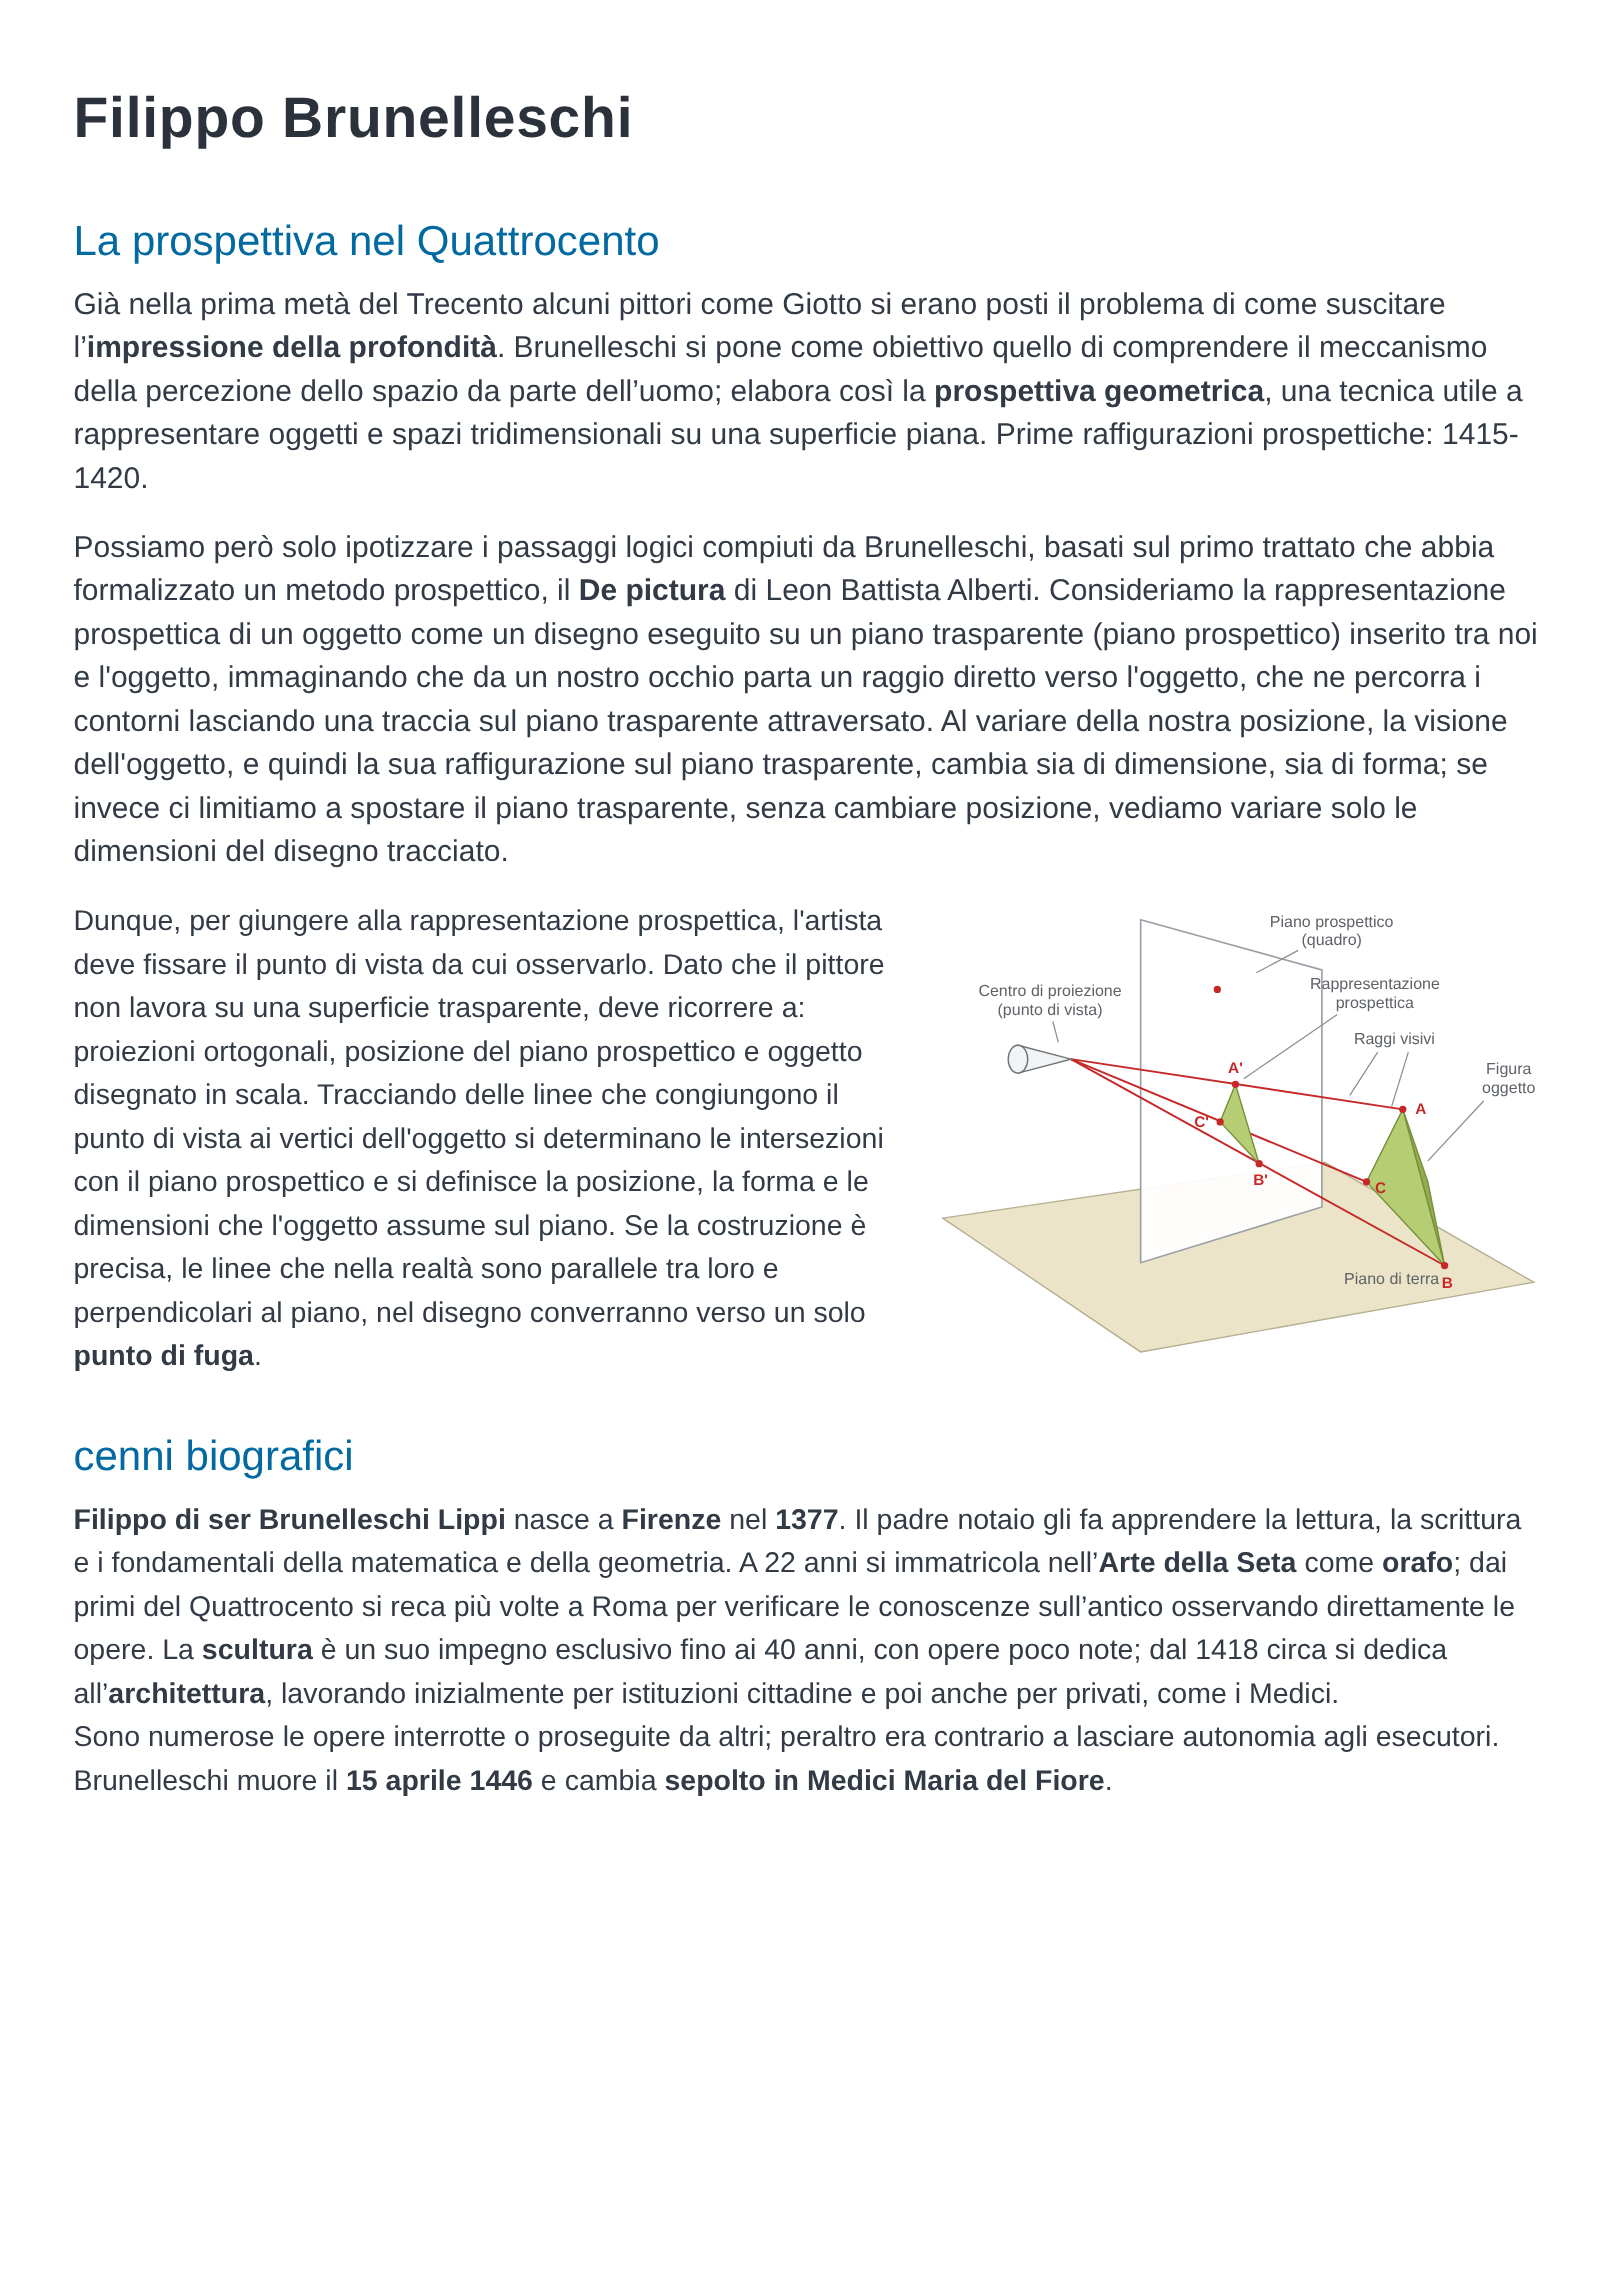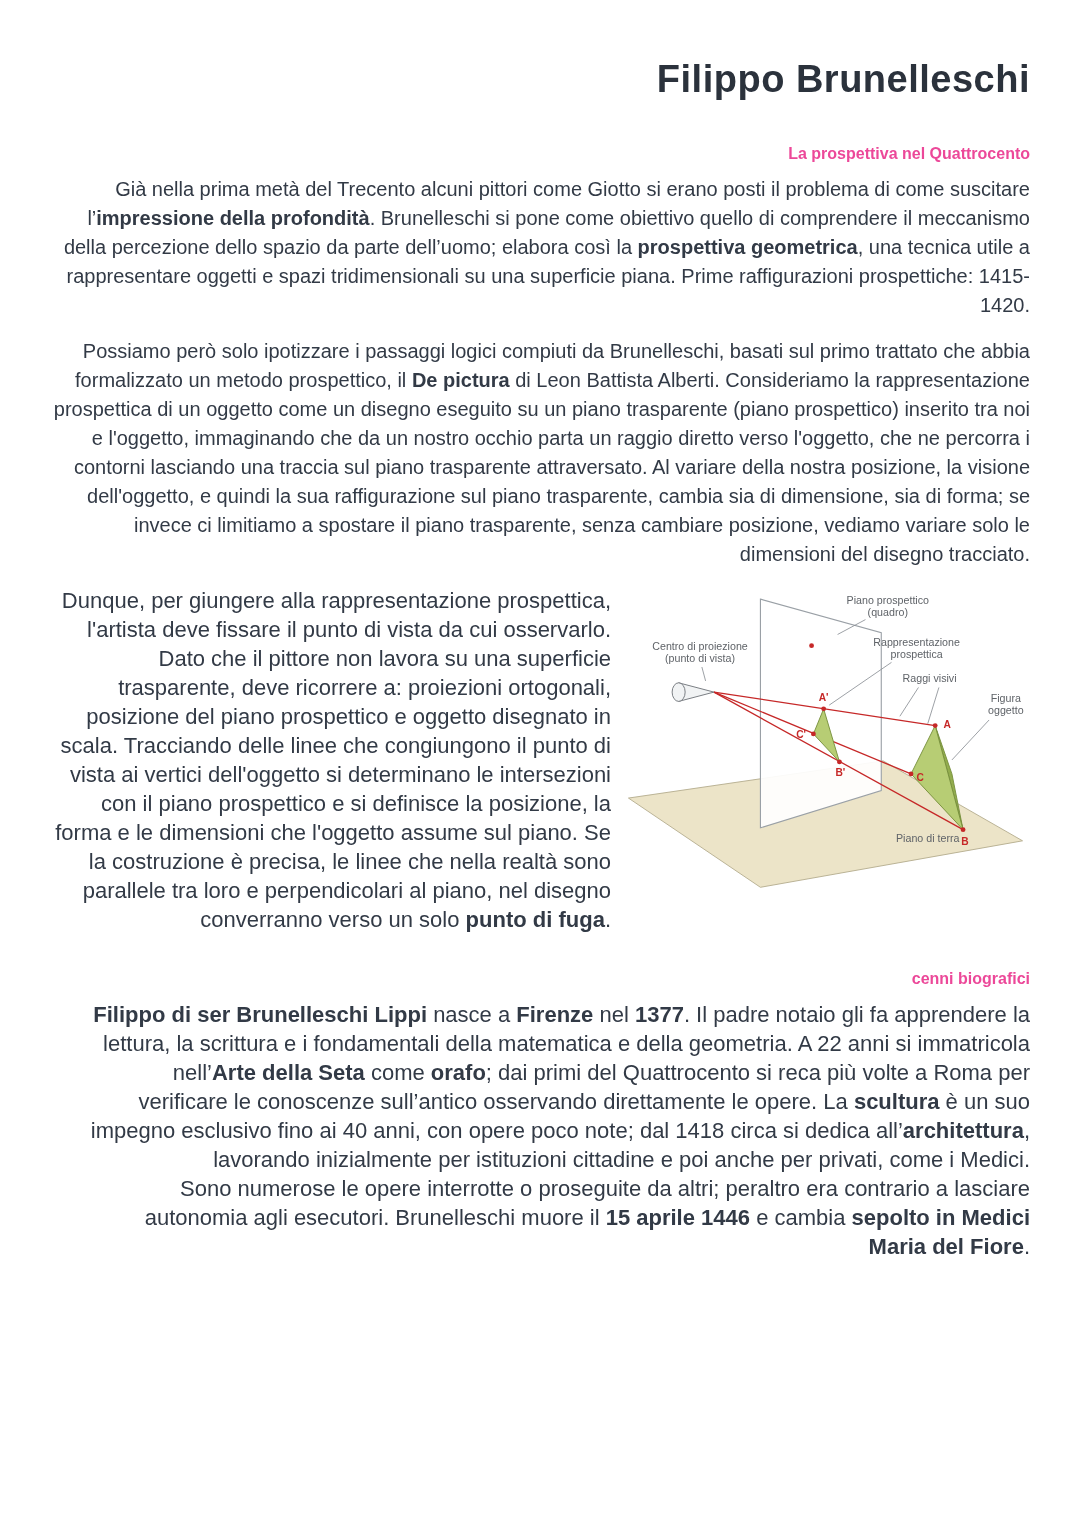--- a/index.html
+++ b/index.html
@@ -2,39 +2,38 @@
 <html><head>
 <meta charset="utf-8">
 <style>
   * { margin:0; padding:0; box-sizing:border-box; }
   html, body { background:#ffffff; }
   .page {
     width:1080px; min-height:1527px; margin:0 auto; background:#ffffff;
     padding:52px 50px 40px 49px;
     font-family:"Liberation Sans", sans-serif;
     color:#323a46;
-    text-align:right;
   }
   h1.doc-title {
     font-family: cursive, sans-serif;
     font-size:38px; font-weight:700; letter-spacing:.5px;
     margin:6px 0 44px 0; color:#2b323c;
   }
   h2.doc-heading {
     font-family: cursive, sans-serif;
-    font-size:16px; font-weight:700; margin:0 0 12px 0; color:#ec4899;
+    font-size:28px; font-weight:400; margin:0 0 12px 0; color:#0369a1;
   }
   p.para { font-size:20px; line-height:29px; margin:0 0 17px 0; }
-  p.para-tight { font-size:22px; line-height:29px; margin:0; }
+  p.para-tight { font-size:19px; line-height:29px; margin:0; }
   .b { font-weight:700; }
   .row { display:flex; gap:10px; align-items:flex-start; margin-bottom:14px; }
   .col-text { width:562px; flex:none; }
   figure.diagram { flex:1; margin:2px 0 0 0; }
   figure.diagram svg { display:block; width:100%; max-width:428px; margin-left:auto; }
-  .section-bio { margin-top:36px;margin-left:40px; }
+  .section-bio { margin-top:36px; }
   .dlabel { font-size:11.5px; fill:#5f6368; font-family:"Liberation Sans", sans-serif; }
   .plabel { font-size:11px; font-weight:700; fill:#c62828; font-family:"Liberation Sans", sans-serif; }
   .ray { stroke:#c62828; stroke-width:1.4; }
   .leader { stroke:#8a8f94; stroke-width:0.9; }
   .dot { fill:#c62828; }
 </style>
 </head>
 <body>
 
 <div class="page">

